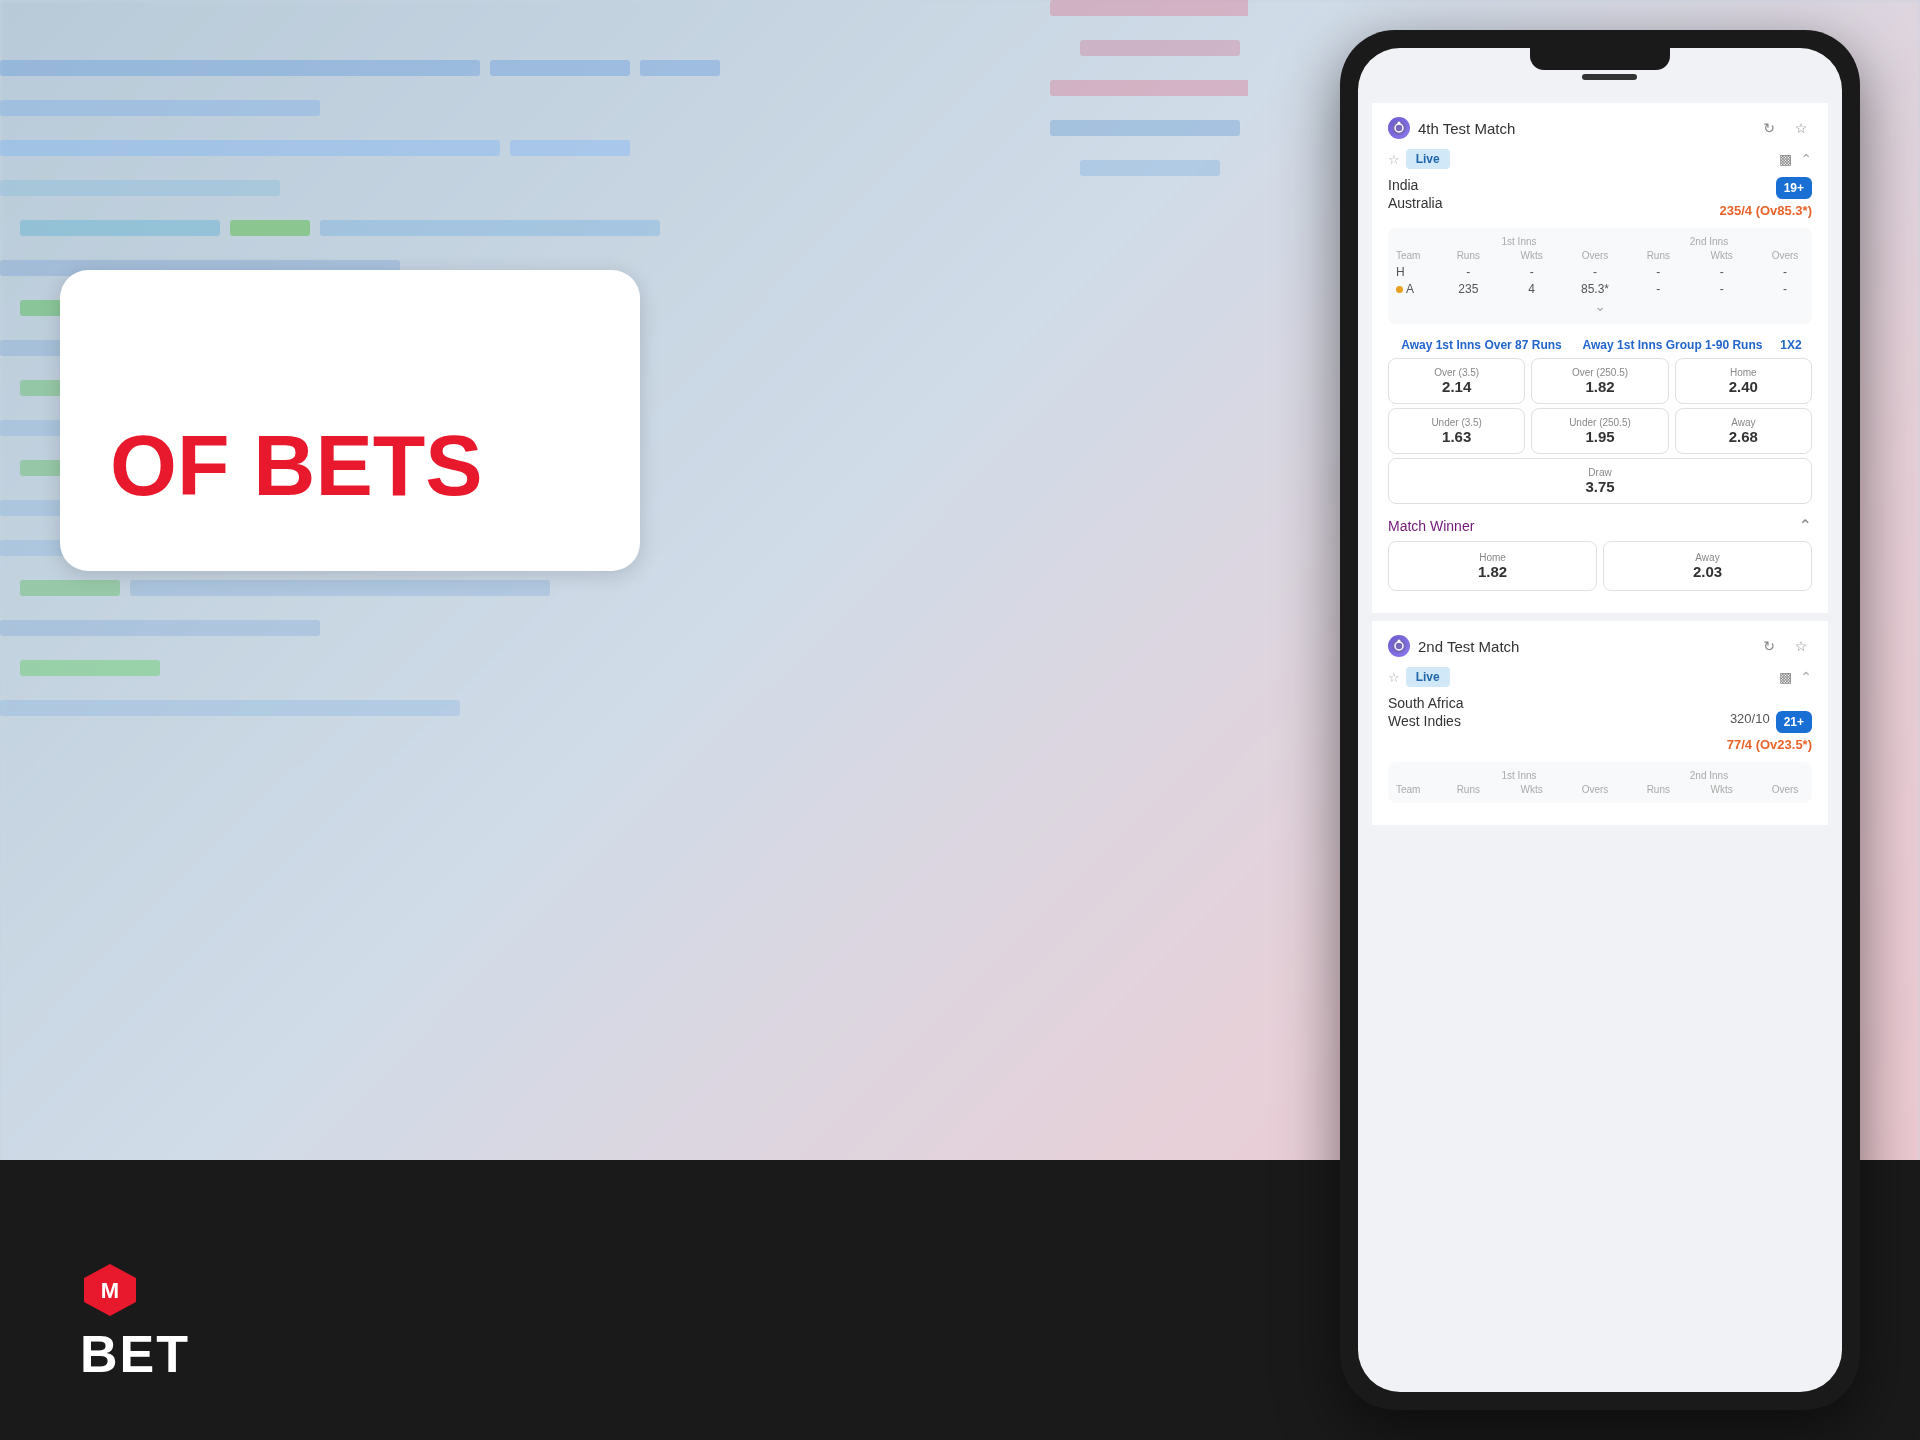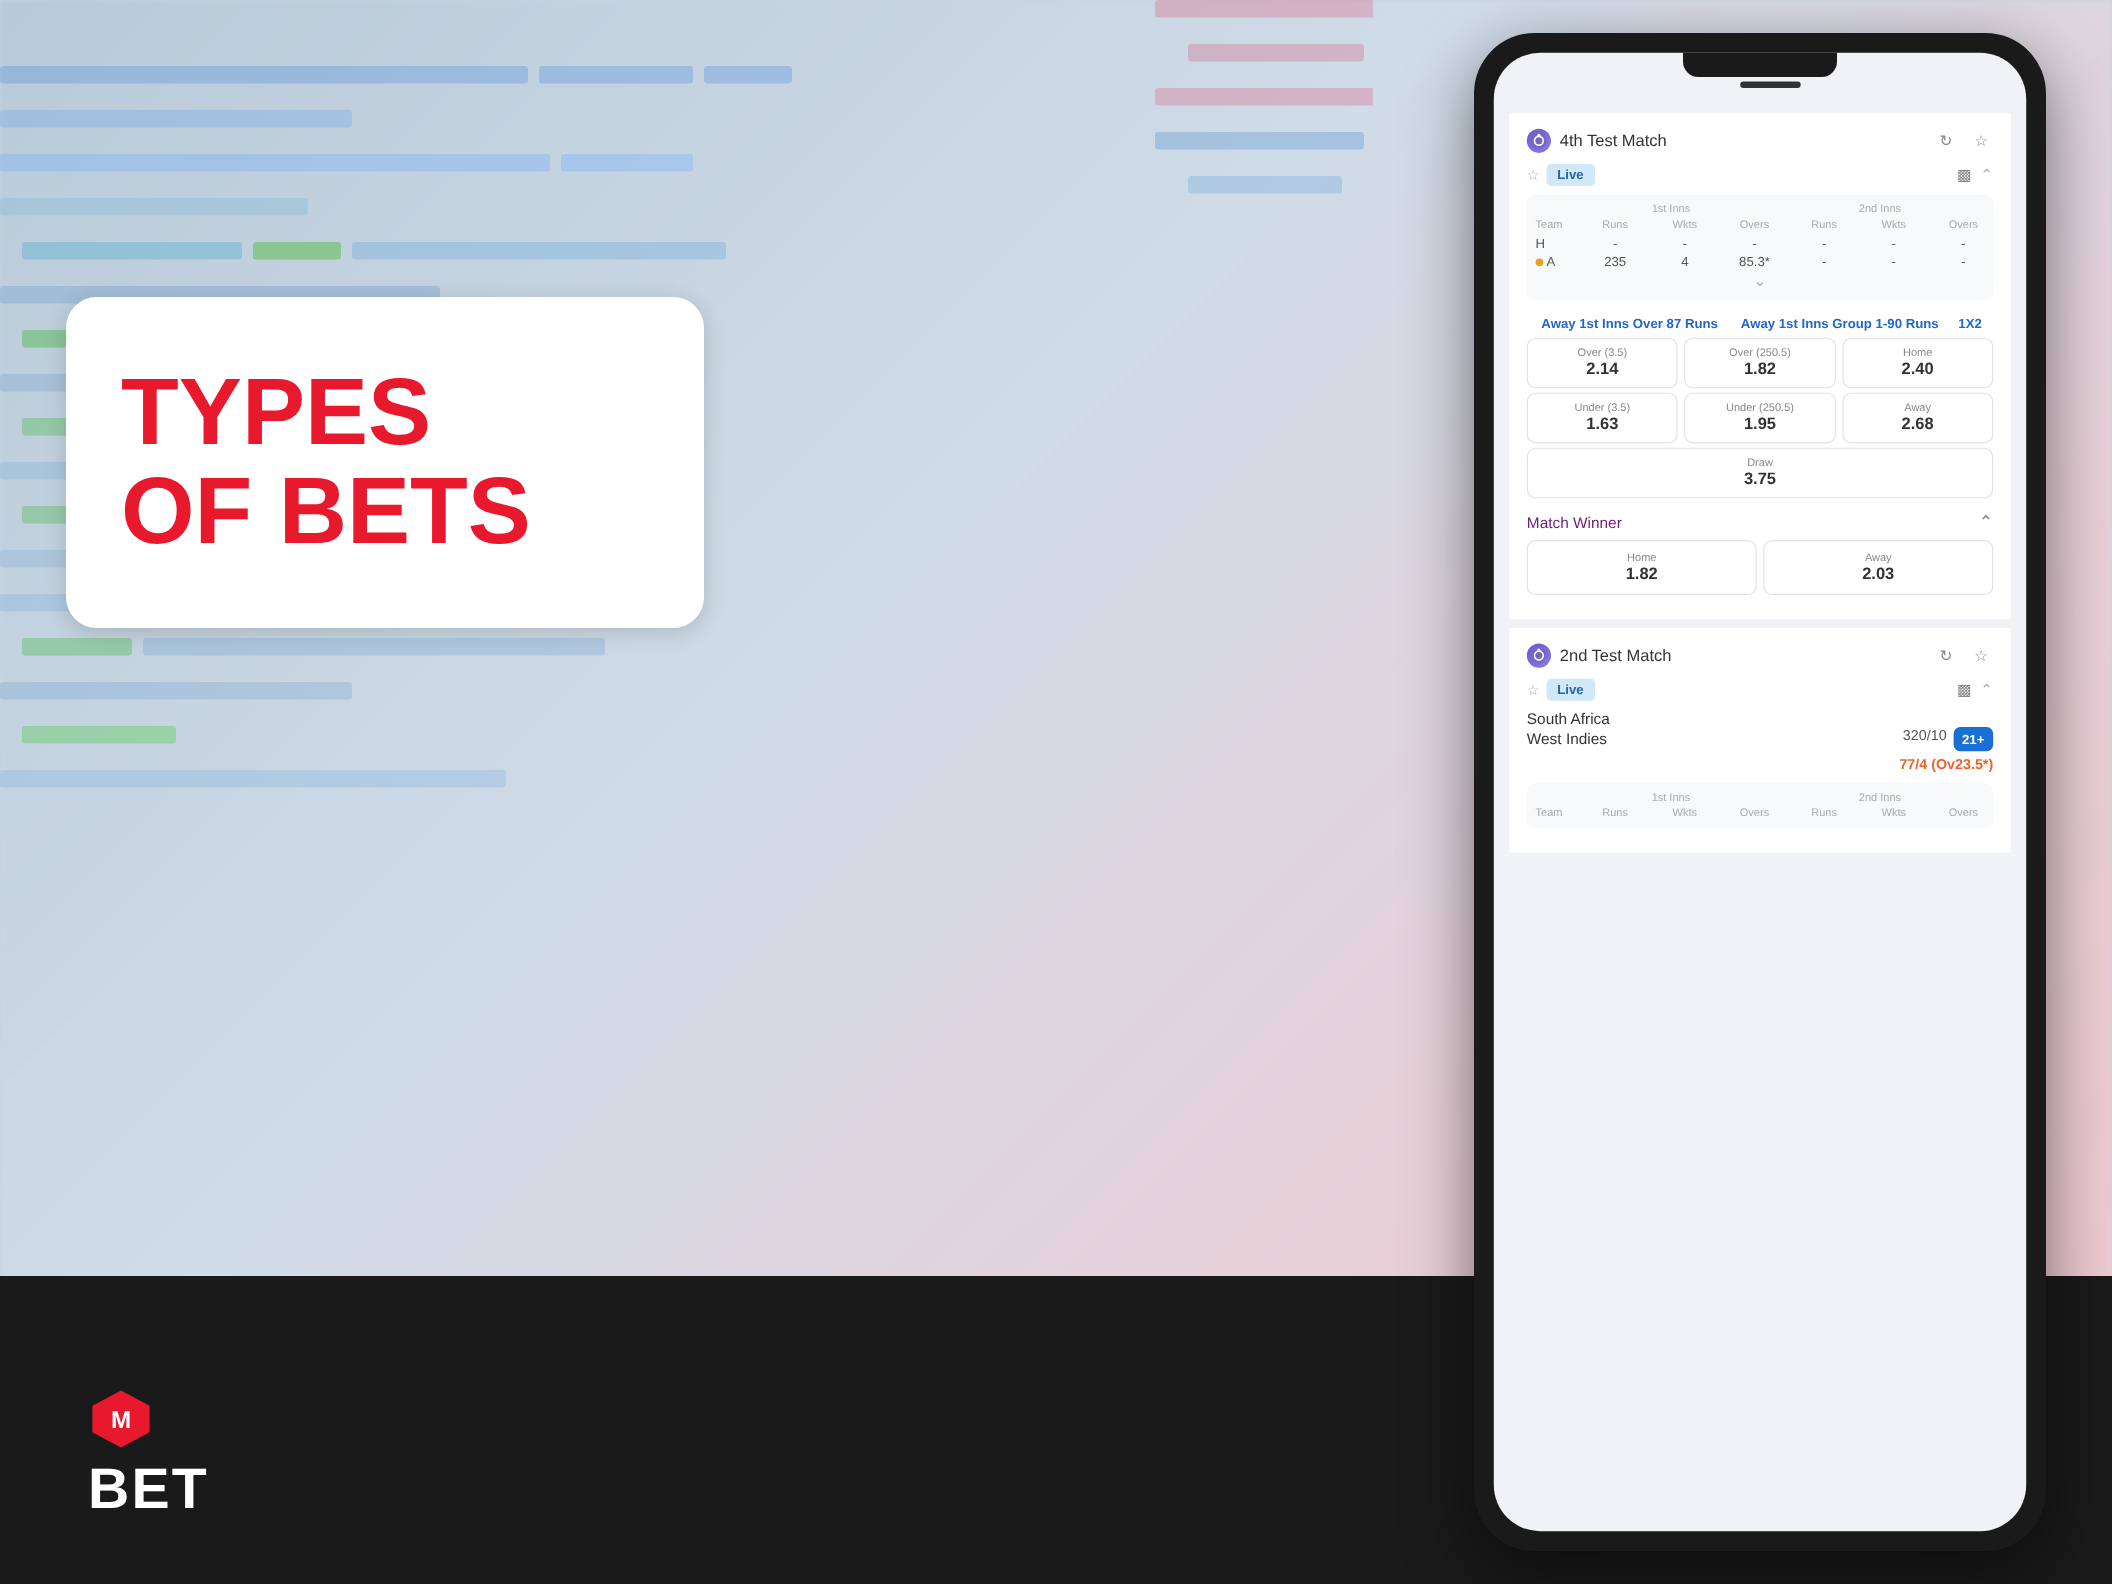--- a/index.html
+++ b/index.html
@@ -398,21 +398,21 @@
     <svg width="60" height="60" viewBox="0 0 60 60">
       <polygon points="30,4 56,18 56,42 30,56 4,42 4,18" fill="#e8192c" stroke="none"></polygon>
       <text x="30" y="38" text-anchor="middle" font-size="22" font-weight="bold" fill="white">M</text>
     </svg>
   </div>
   <span class="logo-bet">BET</span>
 </div>
 
 <div class="types-card">
   <div class="types-title">
-    <span>TYPES</span><br>
+    <br>
     <span>OF BETS</span>
   </div>
 </div>
 
 <div class="phone-container">
   <div class="phone-body">
     <div class="phone-notch">
       <div class="phone-speaker"></div>
     </div>
     <div class="phone-screen">
@@ -440,20 +440,30 @@
             <div style="display:flex;align-items:center;gap:6px;">
               <span style="color:#aaa;font-size:13px;">☆</span>
               <span class="live-badge">Live</span>
             </div>
             <div style="display:flex;align-items:center;gap:8px;">
               <span class="bar-chart-icon">▩</span>
               <span style="color:#aaa;font-size:14px;">⌃</span>
             </div>
           </div>
 
+          <div class="teams-row">
+            <div class="teams-names">
+              <span class="team-name">India</span>
+              <span class="team-name">Australia</span>
+            </div>
+            <div style="display:flex;flex-direction:column;align-items:flex-end;gap:4px;">
+              <span class="score-badge">19+</span>
+              <span class="score-live">235/4 (Ov85.3*)</span>
+            </div>
+          </div>
 
           
           <div class="scorecard">
             <div style="display:flex;font-size:10px;color:#aaa;justify-content:space-between;margin-bottom:3px;">
               <span style="width:28px;"></span>
               <div style="display:flex;gap:0;flex:1;justify-content:space-around;">
                 <span style="text-align:center;flex:1;font-size:10px;color:#aaa;">1st Inns</span>
               </div>
               <div style="display:flex;gap:0;flex:1;justify-content:space-around;">
                 <span style="text-align:center;flex:1;font-size:10px;color:#aaa;">2nd Inns</span>

